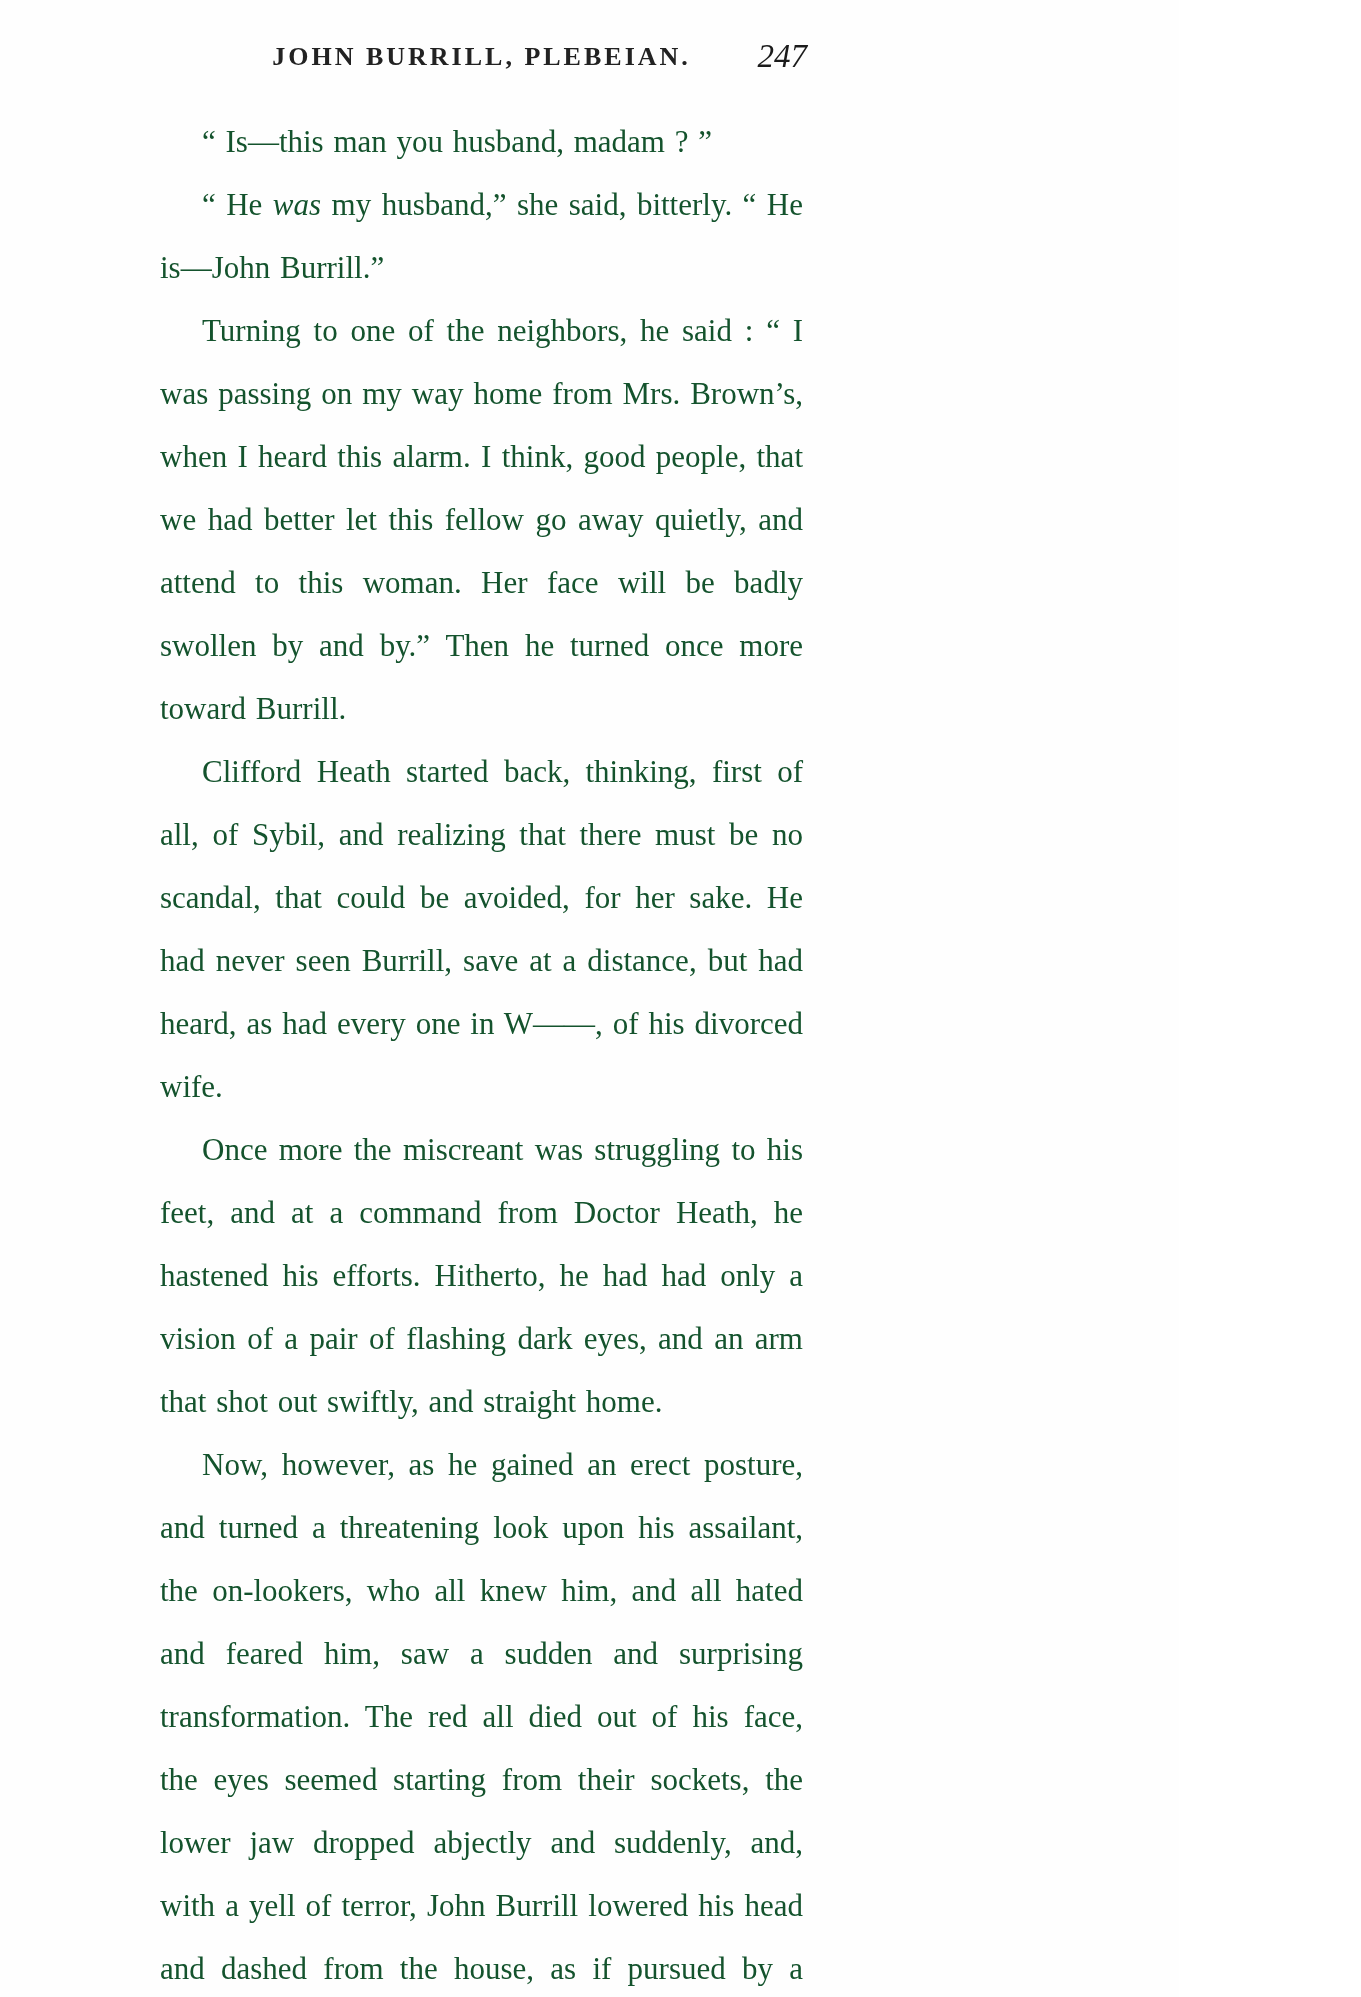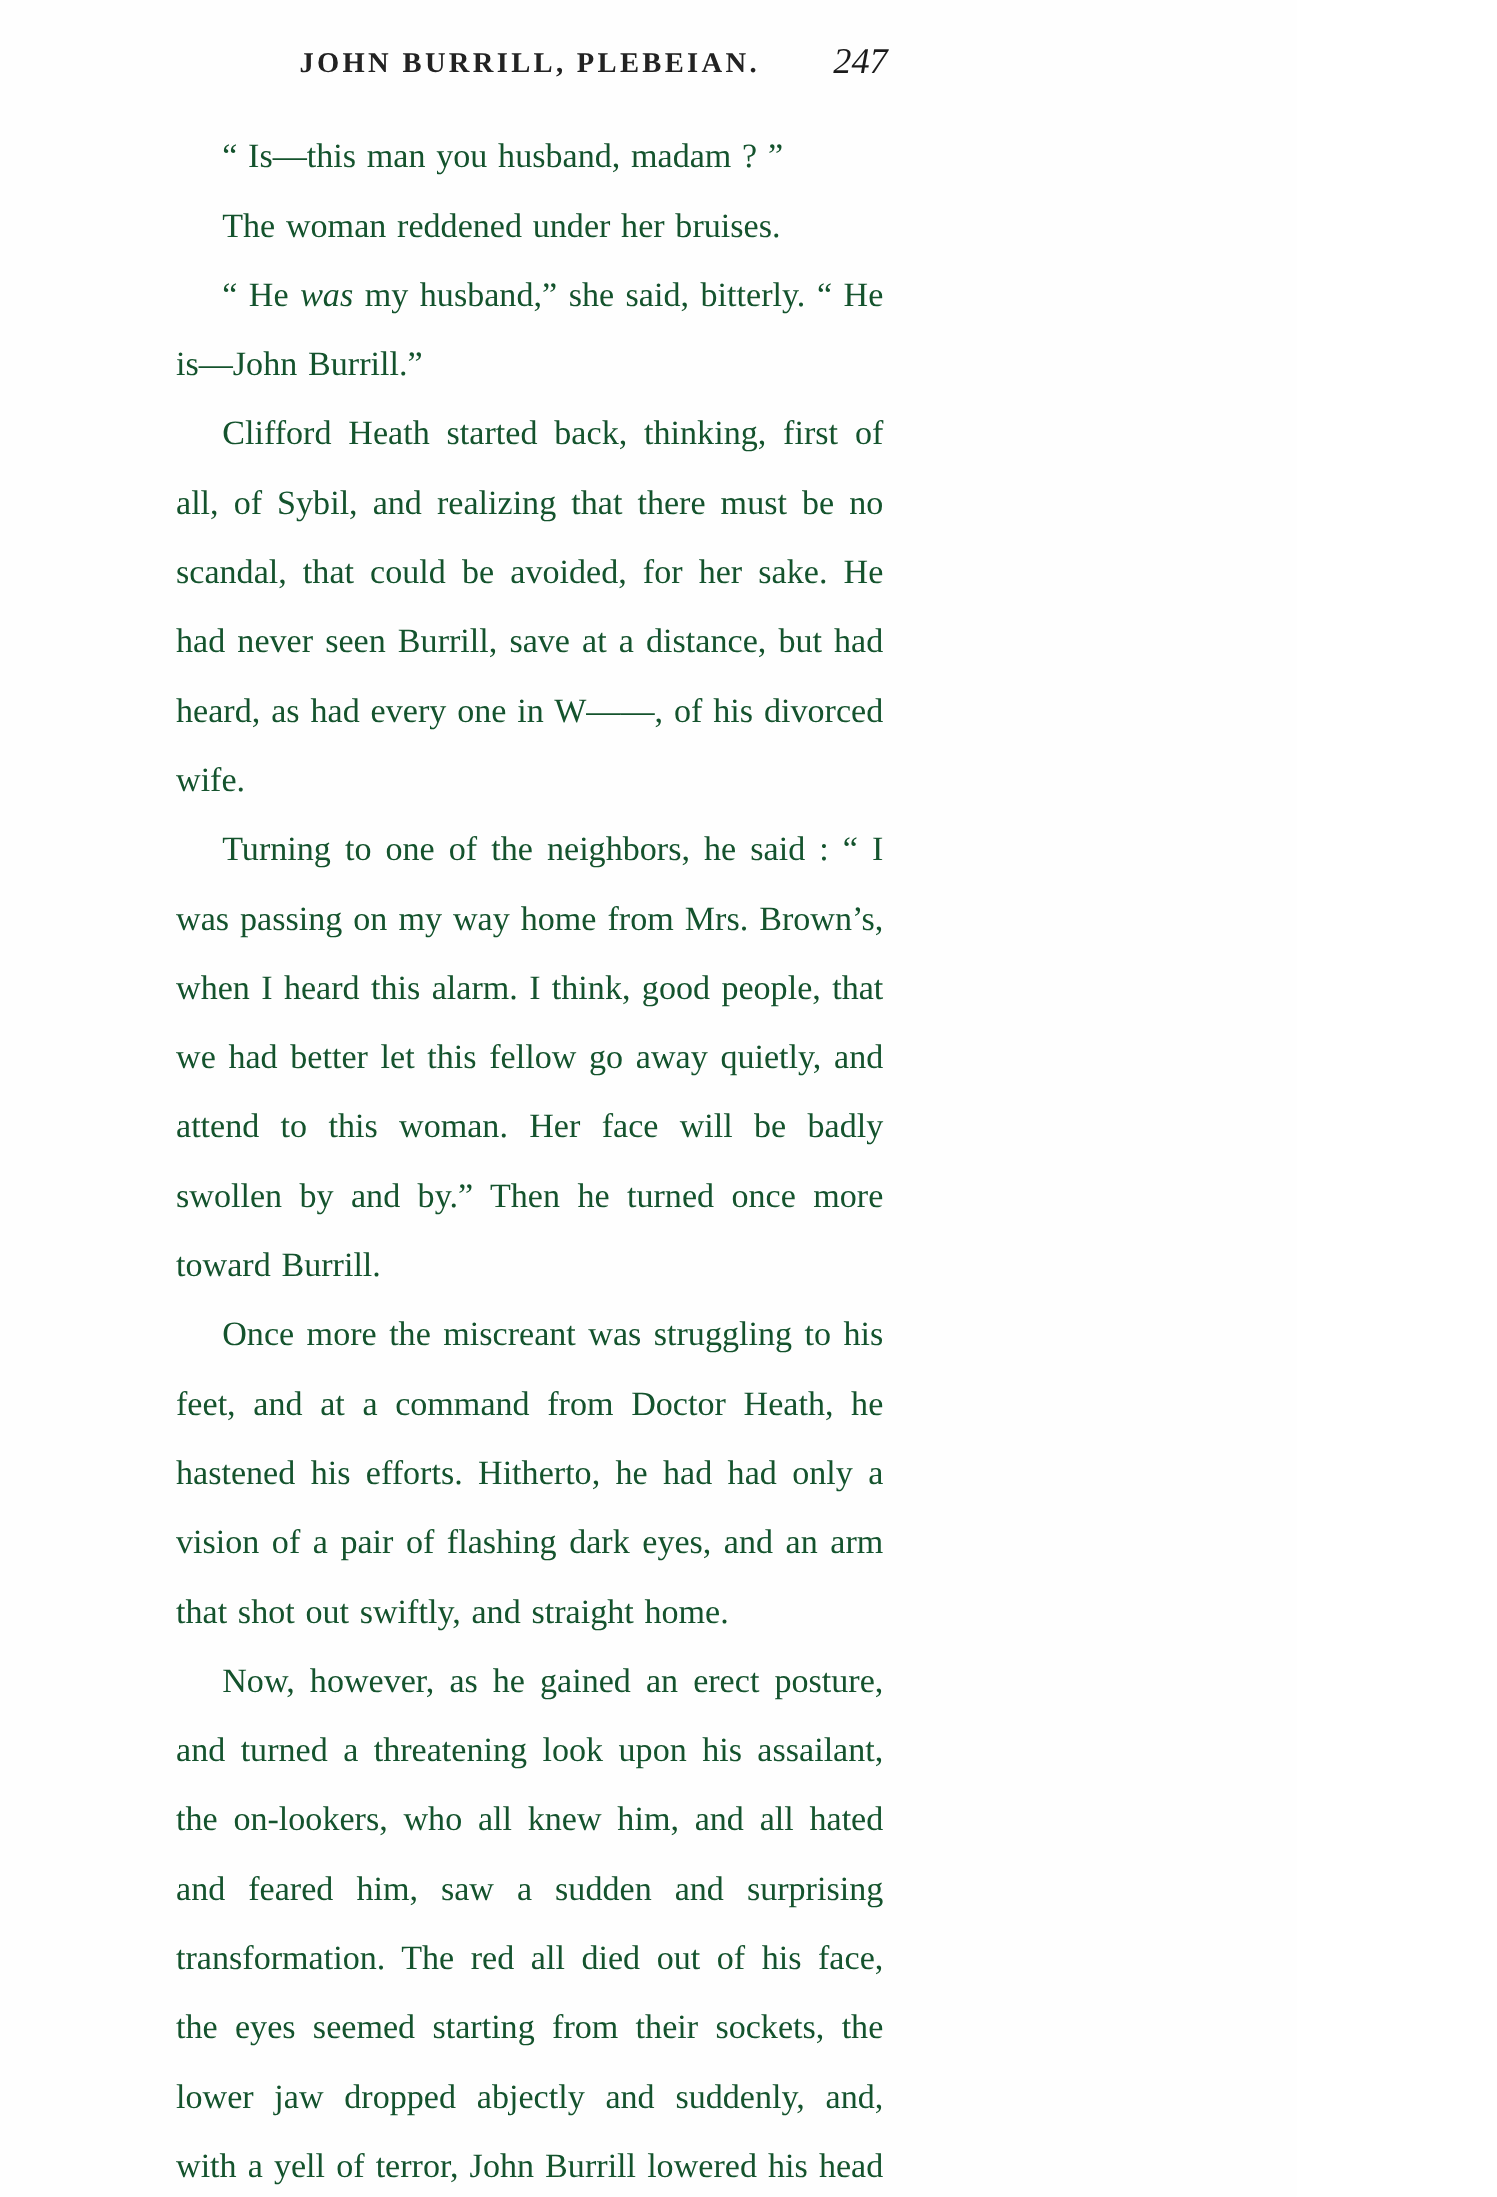--- a/index.html
+++ b/index.html
@@ -64,27 +64,26 @@
 
   <header class="page-header">
     <div class="running-title">JOHN BURRILL, PLEBEIAN.</div>
     <div class="page-number">247</div>
   </header>
 
   <main class="page-body">
 
     <p class="para"><span>“ Is—this man you husband, madam ? ”</span></p>
 
-    <p class="para"><span>The woman reddened under her bruises.</span></p>
 
     <p class="para"><span>“ He </span><em class="emph">was</em><span> my husband,” she said, bitterly.  “ He is—John Burrill.”</span></p>
 
+    <p class="para"><span>Turning to one of the neighbors, he said :  “ I was passing on my way home from Mrs. Brown’s, when I heard this alarm.  I think, good people, that we had better let this fellow go away quietly, and attend to this woman.  Her face will be badly swollen by and by.”  Then he turned once more toward Burrill.</span></p>
+
     <p class="para"><span>Clifford Heath started back, thinking, first of all, of Sybil, and realizing that there must be no scandal, that could be avoided, for her sake.  He had never seen Burrill, save at a distance, but had heard, as had every one in W——, of his divorced wife.</span></p>
-
-    <p class="para"><span>Turning to one of the neighbors, he said :  “ I was passing on my way home from Mrs. Brown’s, when I heard this alarm.  I think, good people, that we had better let this fellow go away quietly, and attend to this woman.  Her face will be badly swollen by and by.”  Then he turned once more toward Burrill.</span></p>
 
     <p class="para"><span>Once more the miscreant was struggling to his feet, and at a command from Doctor Heath, he hastened his efforts.  Hitherto, he had had only a vision of a pair of flashing dark eyes, and an arm that shot out swiftly, and straight home.</span></p>
 
     <p class="para"><span>Now, however, as he gained an erect posture, and turned a threatening look upon his assailant, the on-lookers, who all knew him, and all hated and feared him, saw a sudden and surprising transformation.  The red all died out of his face, the eyes seemed starting from their sockets, the lower jaw dropped abjectly and suddenly, and, with a yell of terror, John Burrill lowered his head and dashed from the house, as if pursued by a legion of spectres.</span></p>
 
   </main>
 
 </div>
 
 </body></html>

